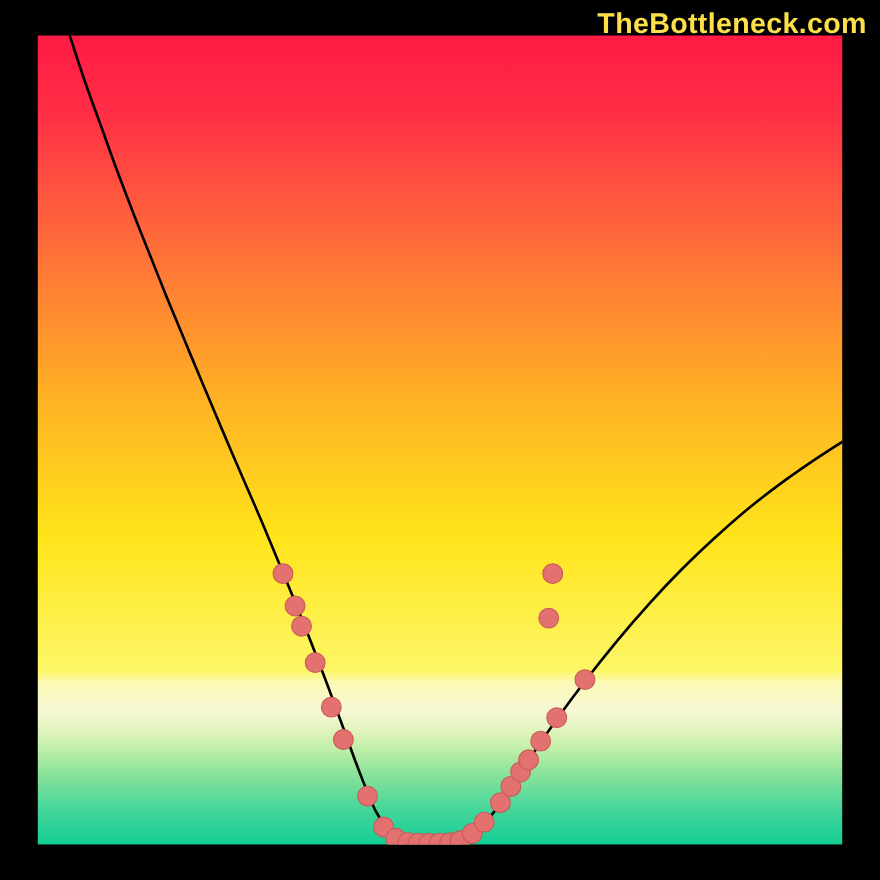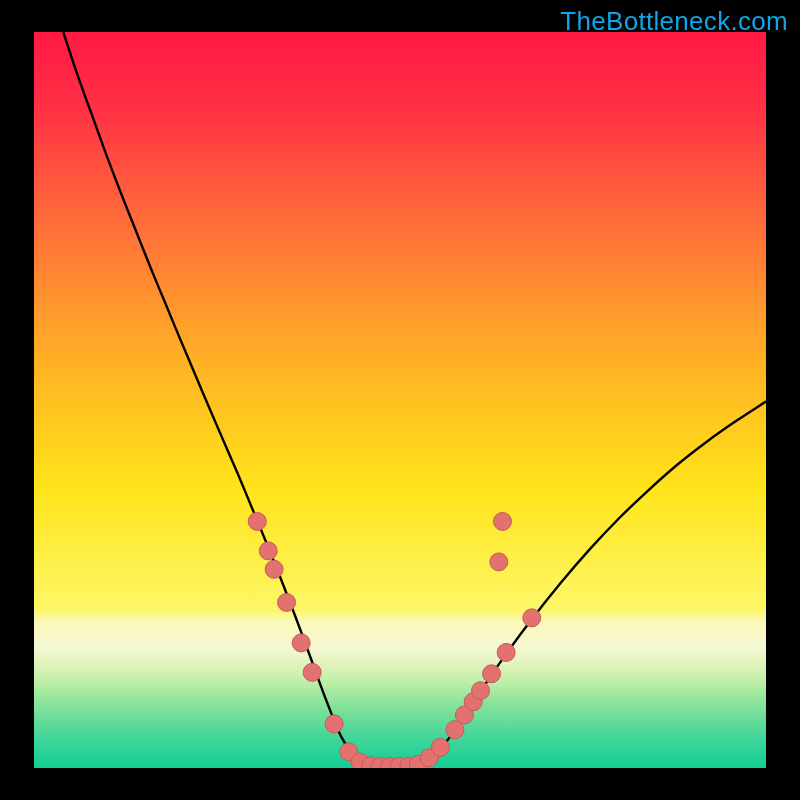--- a/index.html
+++ b/index.html
@@ -22,23 +22,23 @@
     left: 34px;
     top: 32px;
     width: 732px;
     height: 736px;
     overflow: hidden;
   }
   .watermark {
     position: absolute;
     top: 6px;
     right: 12px;
-    color: #0ea5e9;
+    color: #fde047;
     font-size: 26px;
-    font-weight: 400;
+    font-weight: 700;
     letter-spacing: 0.3px;
     user-select: none;
   }
   svg { display: block; }
 </style>
 </head>
 <body>
 
 <div class="stage">
 

